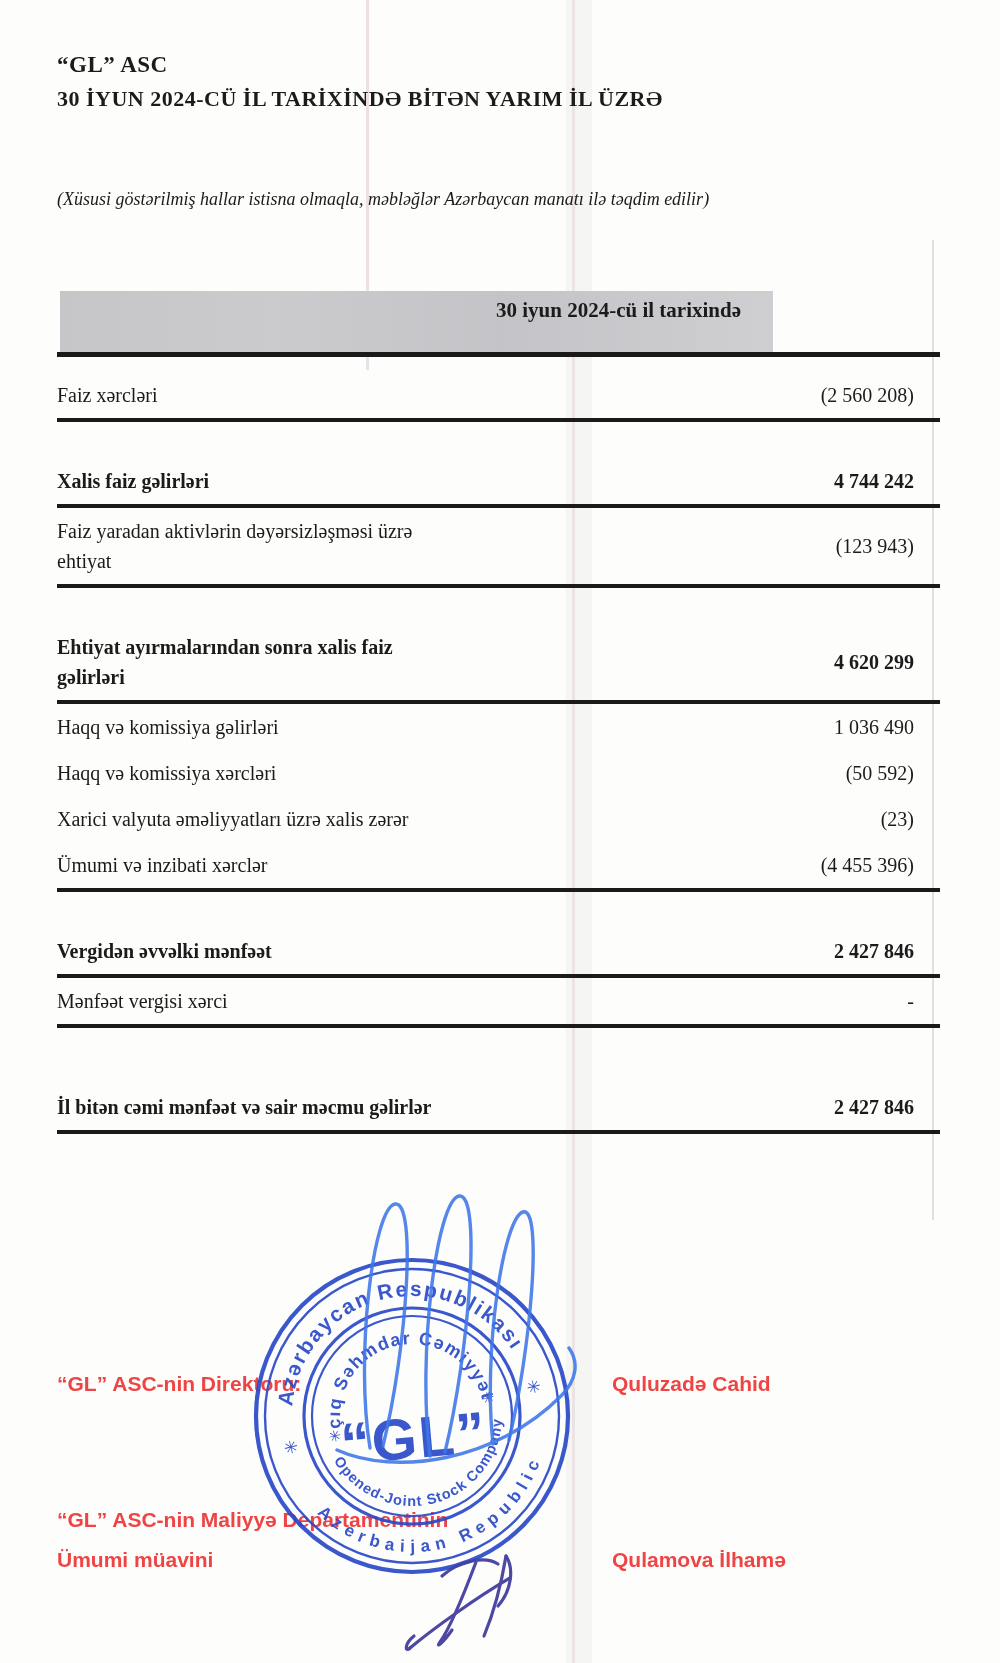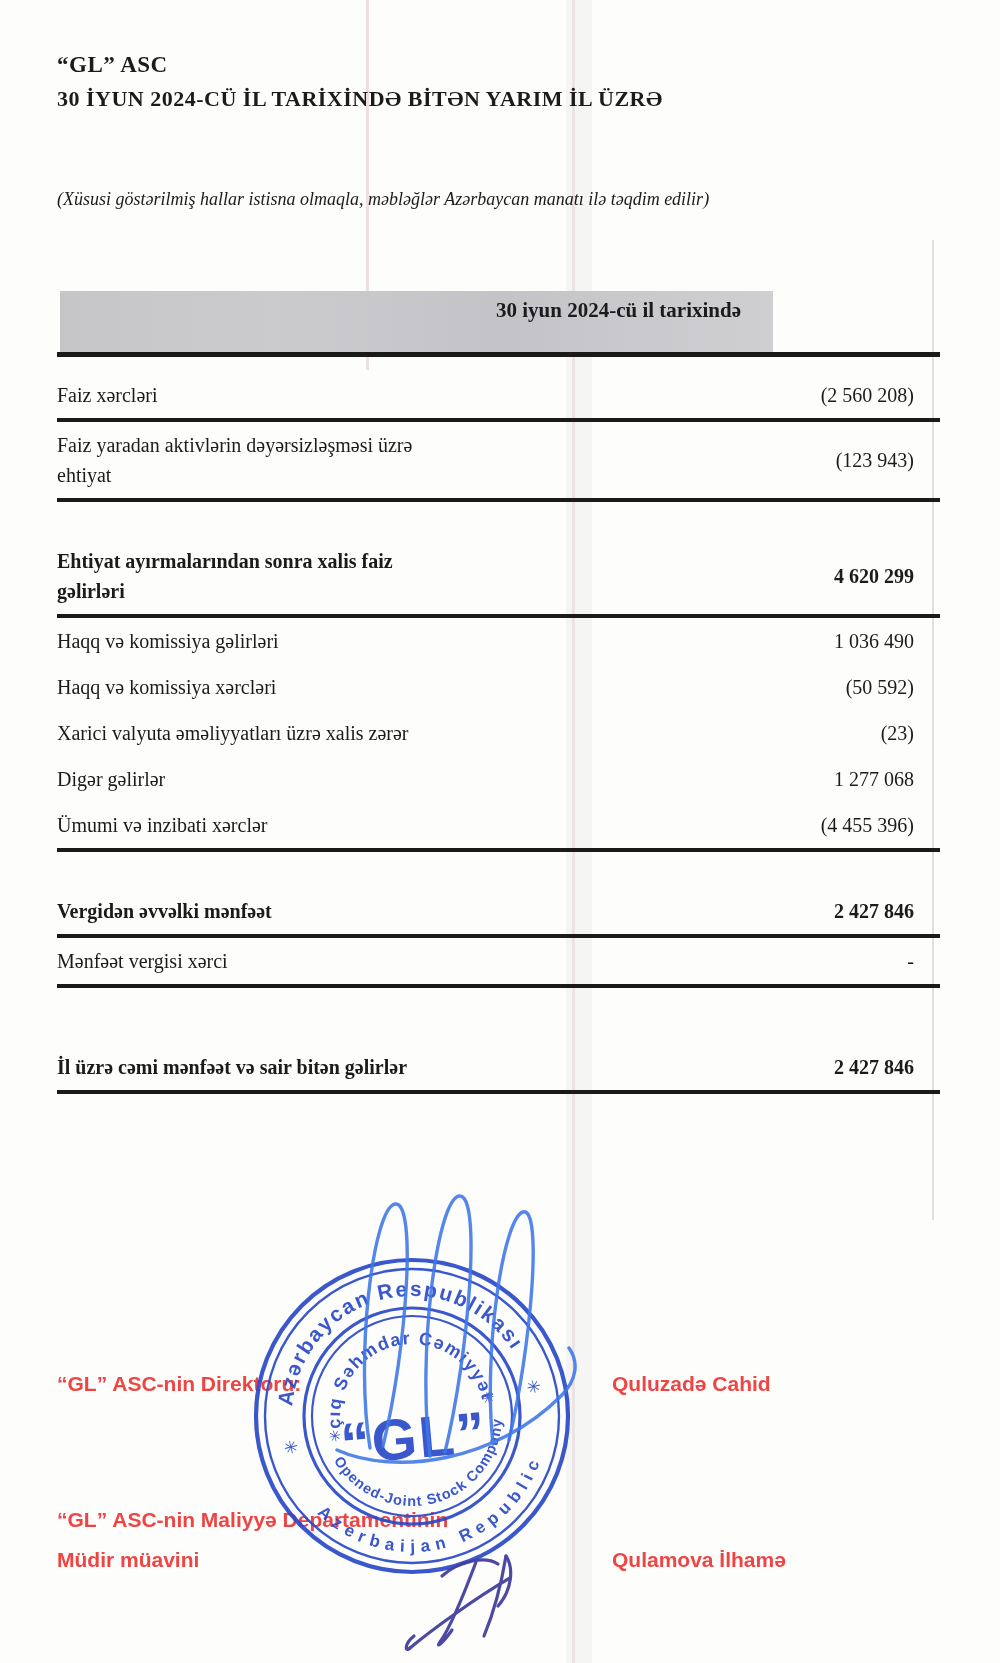--- a/index.html
+++ b/index.html
@@ -78,66 +78,66 @@
   <div class="thead">
     <div>30 iyun 2024-cü il tarixində</div>
   </div>
   <div class="thead-rule"></div>
 
   <div class="tbody">
       <div class="trow rule">
         <div class="tlabel">Faiz xərcləri</div>
         <div class="tvalue">(2 560 208)</div>
       </div>
+      <div class="trow em rule">
+        <div class="tlabel">Xalis faiz gəlirləri</div>
+        <div class="tvalue">4 744 242</div>
+      </div>
       <div class="trow rule">
         <div class="tlabel">Faiz yaradan aktivlərin dəyərsizləşməsi üzrə<br>ehtiyat</div>
         <div class="tvalue">(123 943)</div>
       </div>
       <div class="trow em rule">
         <div class="tlabel">Ehtiyat ayırmalarından sonra xalis faiz<br>gəlirləri</div>
         <div class="tvalue">4 620 299</div>
       </div>
       <div class="trow">
         <div class="tlabel">Haqq və komissiya gəlirləri</div>
         <div class="tvalue">1 036 490</div>
       </div>
       <div class="trow">
         <div class="tlabel">Haqq və komissiya xərcləri</div>
         <div class="tvalue">(50 592)</div>
       </div>
       <div class="trow">
         <div class="tlabel">Xarici valyuta əməliyyatları üzrə xalis zərər</div>
         <div class="tvalue">(23)</div>
       </div>
-      <div class="trow">
-        <div class="tlabel">Digər gəlirlər</div>
-        <div class="tvalue">1 277 068</div>
-      </div>
       <div class="trow rule">
         <div class="tlabel">Ümumi və inzibati xərclər</div>
         <div class="tvalue">(4 455 396)</div>
       </div>
       <div class="trow em rule">
         <div class="tlabel">Vergidən əvvəlki  mənfəət</div>
         <div class="tvalue">2 427 846</div>
       </div>
       <div class="trow rule">
         <div class="tlabel">Mənfəət vergisi xərci</div>
         <div class="tvalue">-</div>
       </div>
       <div class="trow em rule">
-        <div class="tlabel">İl üzrə cəmi mənfəət və sair bitən gəlirlər</div>
+        <div class="tlabel">İl bitən cəmi mənfəət və sair məcmu gəlirlər</div>
         <div class="tvalue">2 427 846</div>
       </div>
     </div>
 
   <div class="sig-label lbl-director">“GL” ASC-nin Direktoru:</div>
   <div class="sig-label name-director">Quluzadə Cahid</div>
   <div class="sig-label lbl-fin1">“GL” ASC-nin Maliyyə Departamentinin</div>
-  <div class="sig-label lbl-fin2">Müdir müavini</div>
+  <div class="sig-label lbl-fin2">Ümumi müavini</div>
   <div class="sig-label name-fin">Qulamova İlhamə</div>
 
   <svg class="stamp-svg" width="324" height="324" viewBox="0 0 324 324">
     <g fill="none" stroke="currentColor">
       <circle cx="162" cy="162" r="156" stroke-width="4.2"></circle>
       <circle cx="162" cy="162" r="147" stroke-width="2.4"></circle>
       <circle cx="162" cy="162" r="108" stroke-width="3.2"></circle>
       <circle cx="162" cy="162" r="100" stroke-width="2.2"></circle>
     </g>
     <defs>

